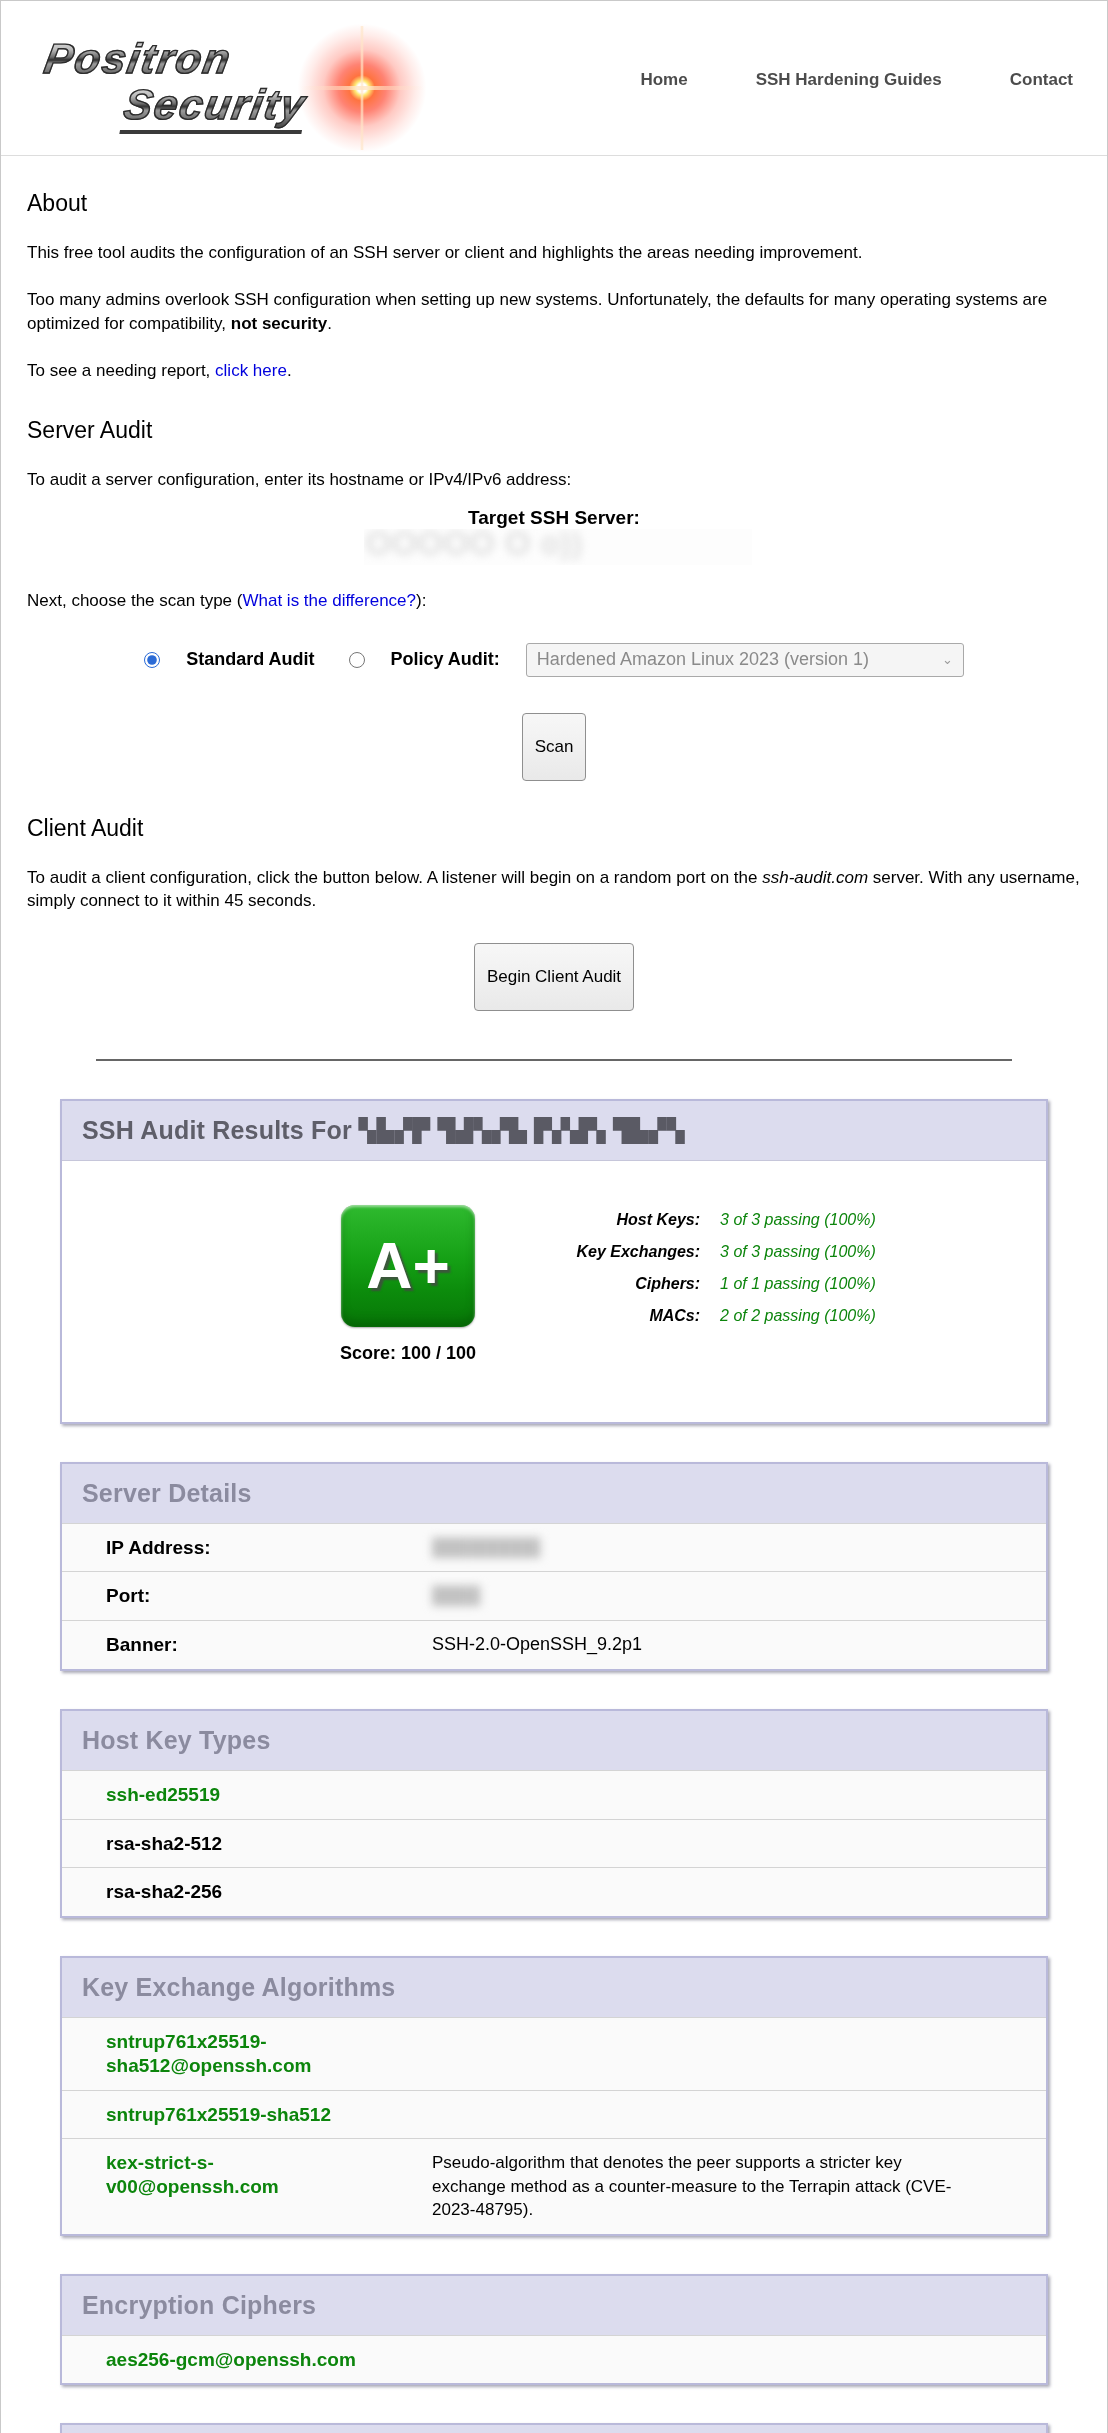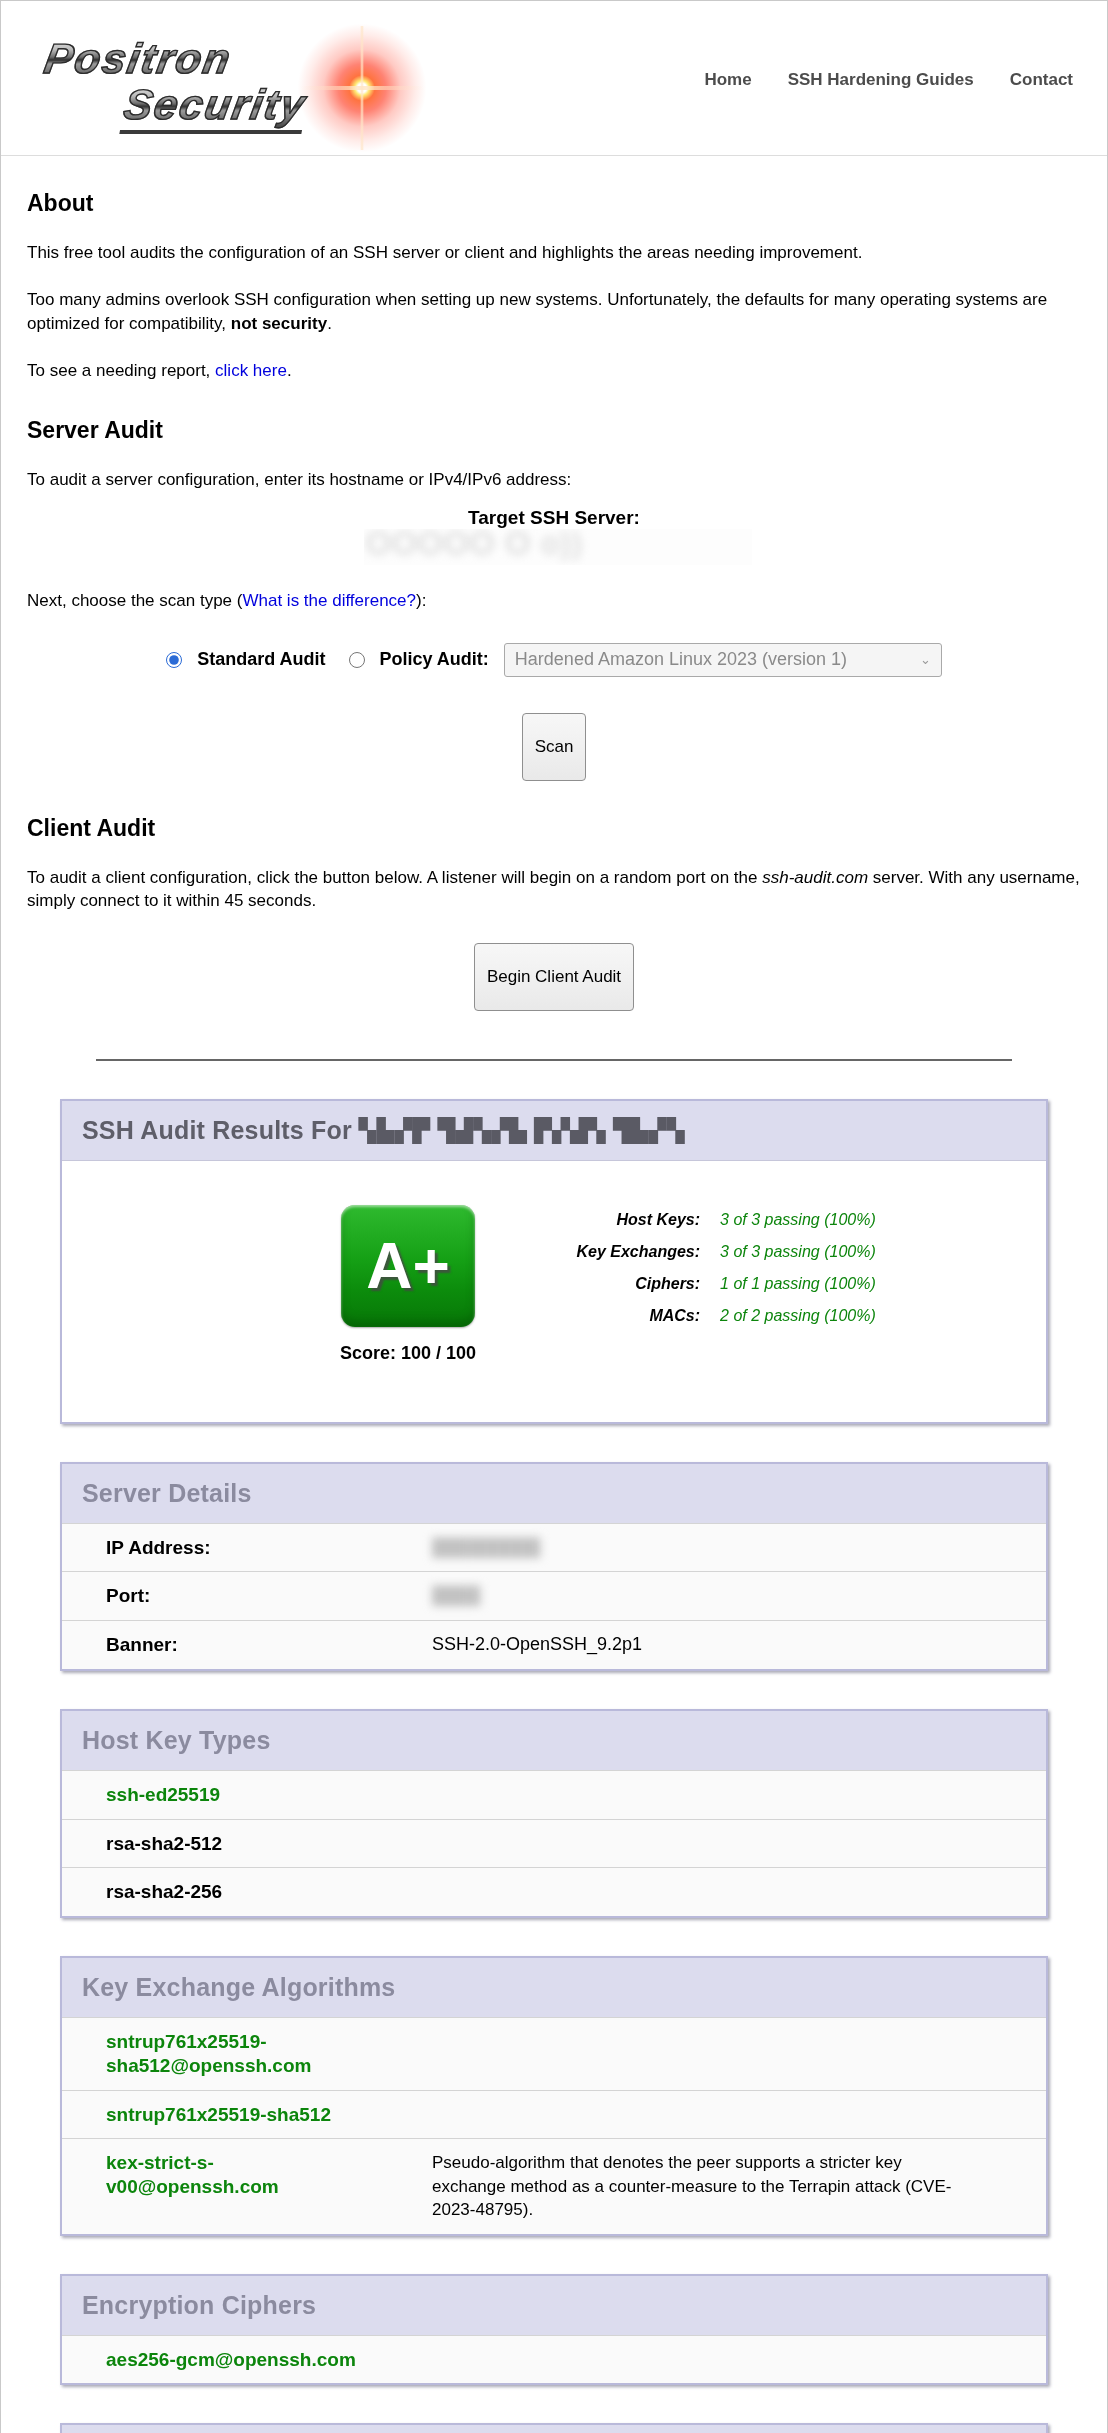--- a/index.html
+++ b/index.html
@@ -45,46 +45,46 @@
     background:
       radial-gradient(circle at 50% 50%, #ffffff 0 5%, #ffe873 8%, #ff7340 14%, rgba(255,64,40,.65) 26%, rgba(255,90,70,.32) 42%, rgba(255,120,100,.14) 58%, rgba(255,150,130,0) 70%);
   }
   .starburst::before, .starburst::after {
     content:""; position:absolute; left:50%; top:50%;
     background:linear-gradient(90deg, rgba(255,120,90,0), rgba(255,230,200,.9), rgba(255,120,90,0));
   }
   .starburst::before { width:124px; height:4px; transform:translate(-50%,-50%); }
   .starburst::after  { width:4px; height:124px; transform:translate(-50%,-50%); }
   .main-nav { display:flex; gap:36px; margin-right:4px; }
-  .nav-link { font-size:17px; font-weight:600; color:#4c4c4c; cursor:pointer; white-space:nowrap; }
+  .nav-link { font-size:17px; font-weight:600; color:#4c4c4c; cursor:pointer; white-space:nowrap;margin-left:32px; }
 
   
   .content { padding:0 26px; }
-  h2.sec-heading { font-size:23px; font-weight:bold; margin:34px 0 0 0; }
+  h2.sec-heading { font-size:23px; font-weight:normal; margin:34px 0 0 0; }
   p.body-text { font-size:17px; line-height:1.38; margin:24px 0 0 0; }
   a.text-link, .text-link { color:#0000dd; text-decoration:none; cursor:pointer; }
   .italic { font-style:italic; }
   .bold { font-weight:bold; }
 
   
   .target-row { display:flex; align-items:center; justify-content:center; margin-top:16px;flex-direction:column; }
   .target-label { font-size:19px; font-weight:bold; }
   .redacted-input {
     width:388px; height:36px; margin-left:8px;
     background:#fdfdfd;
     overflow:hidden; position:relative; cursor:text;
   }
   .redacted-input span{
     position:absolute; left:2px; top:-4px;
     font-size:32px; letter-spacing:1px; color:#cfcfcf;
     filter:blur(4px);
     white-space:nowrap;
   }
   .scan-type-row { font-size:17px; margin-top:34px; }
-  .radio-row { display:flex; align-items:center; justify-content:center; margin-top:30px; gap:11px; }
+  .radio-row { display:flex; align-items:center; justify-content:center; margin-top:30px; gap:22px; }
   .radio-row input[type="radio"] { width:16px; height:16px; margin:0 4px 0 0; accent-color:#2b6bd6; cursor:pointer; }
   .radio-label { font-size:18px; font-weight:bold; white-space:nowrap; }
   .fake-select {
     width:438px; height:34px; margin-left:4px;
     background:#f5f5f5; border:1px solid #a9a9a9; border-radius:3px;
     display:flex; align-items:center; justify-content:space-between;
     padding:0 10px; cursor:default;
   }
   .fake-select .sel-text { font-size:18px; color:#8a8a8a; white-space:nowrap; overflow:hidden; }
   .fake-select .sel-chevron { font-size:13px; color:#9a9a9a; }

